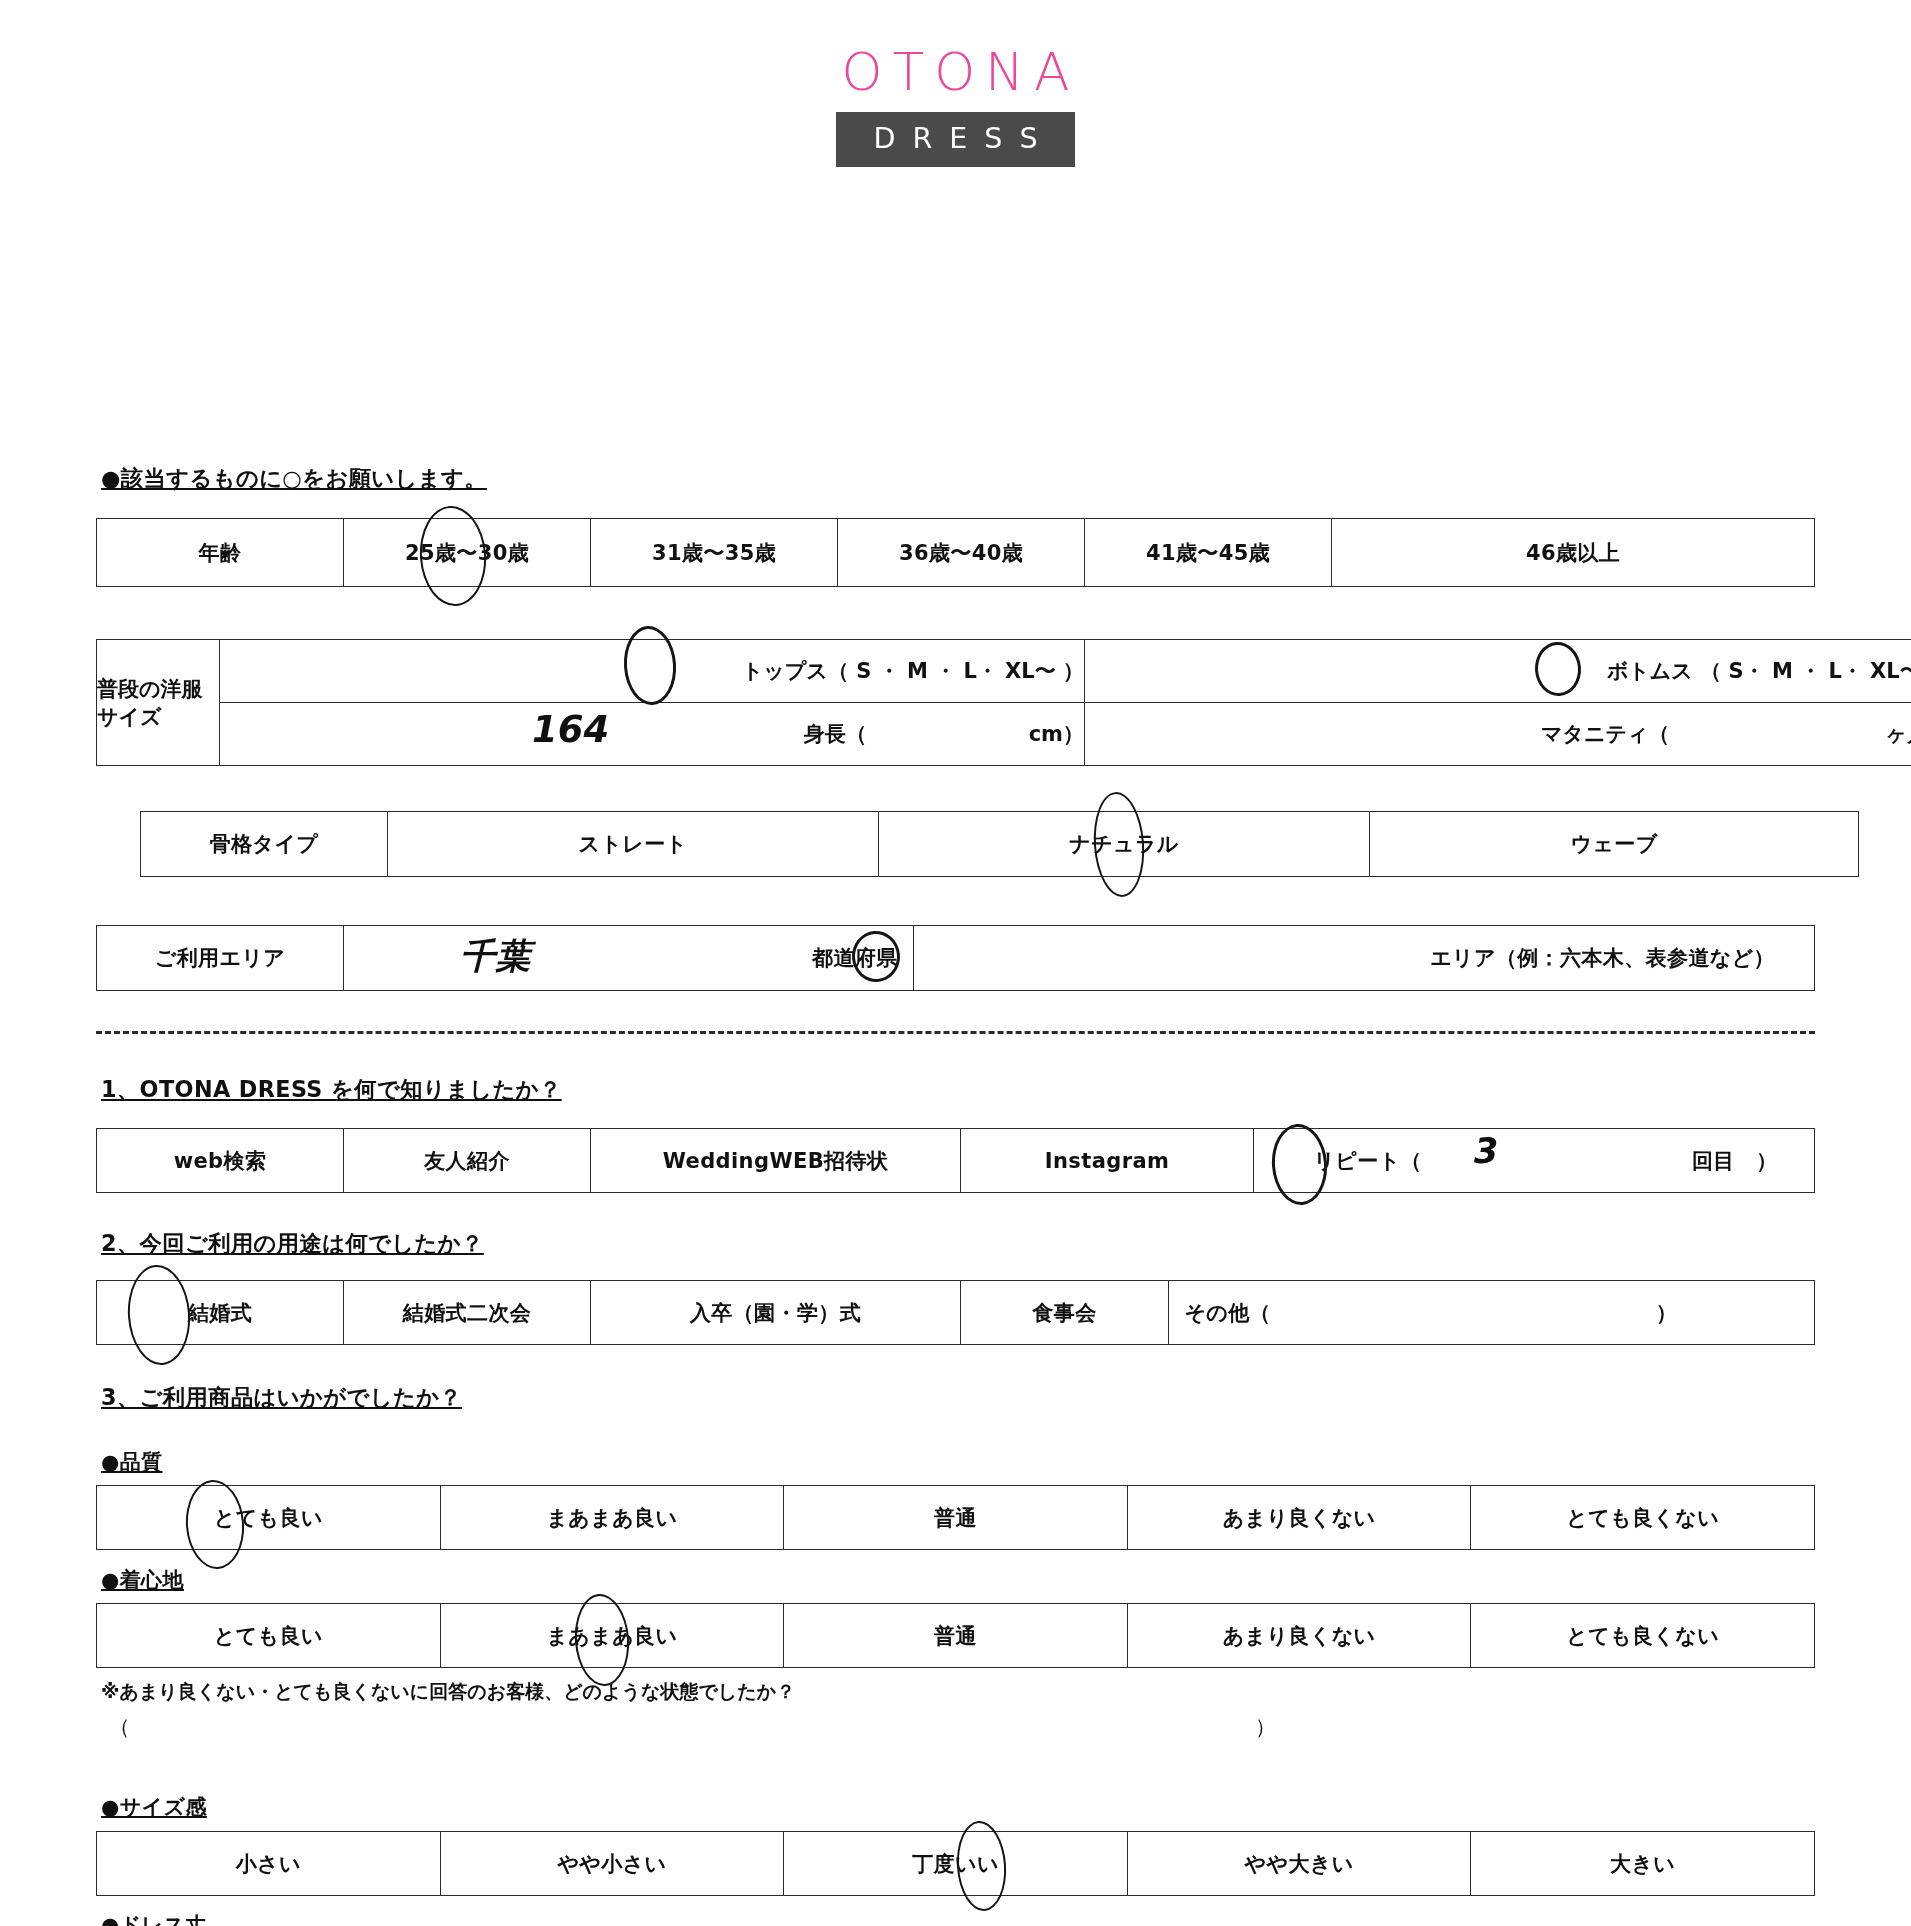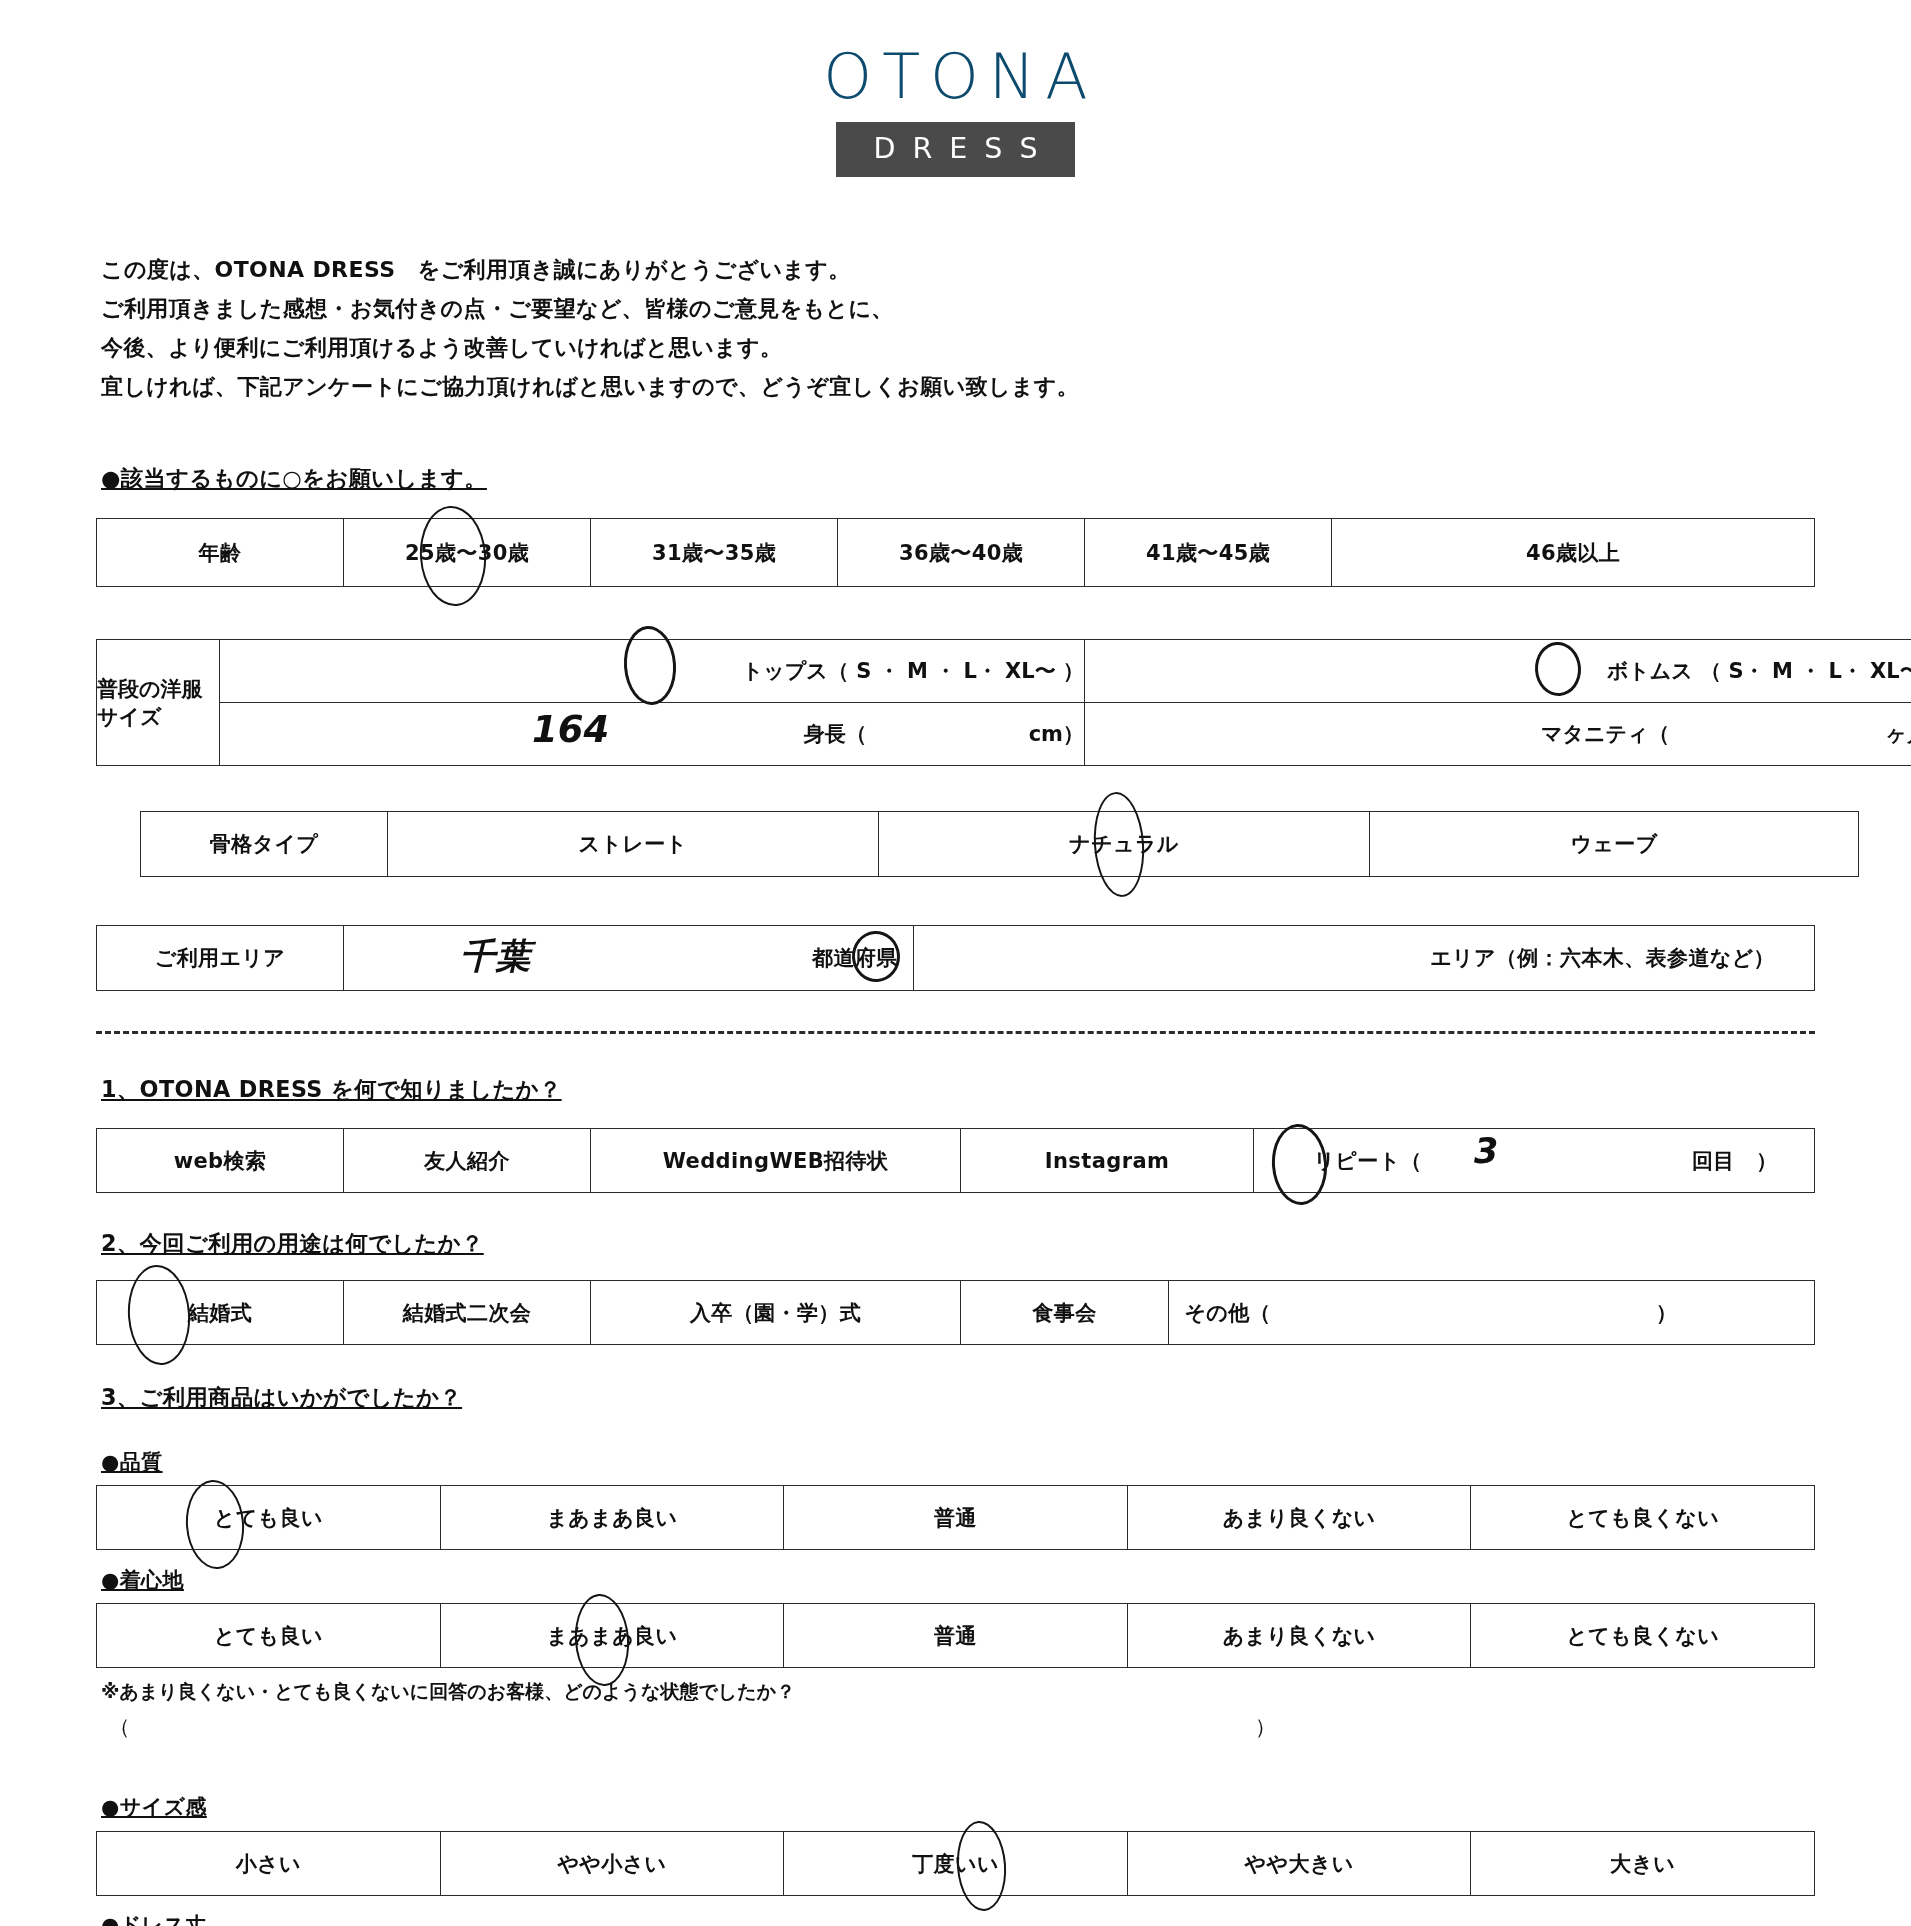--- a/index.html
+++ b/index.html
@@ -20,24 +20,24 @@
   }
 
   
   .logo-wrap{
     position:absolute;
     left:0; right:0; top:46px;
     text-align:center;
   }
   .logo-otona{
     font-family:"DejaVu Sans","Liberation Sans",sans-serif;
-    font-size:62px;
+    font-size:52px;
     letter-spacing:10px;
     font-weight:300;
-    color:#0c4a6e;
+    color:#ec4899;
     line-height:1;
     text-indent:10px;
   }
   .logo-dress-bar{
     display:inline-block;
     margin-top:14px;
     background:#4a4a4a;
     color:#fff;
     font-size:28.5px;
     letter-spacing:17px;
@@ -155,26 +155,20 @@
 </head>
 <body>
 
 <div class="page">
 
   <div class="logo-wrap">
     <div class="logo-otona">OTONA</div>
     <div class="logo-dress-bar">DRESS</div>
   </div>
 
-  <div class="intro">
-    <div>この度は、OTONA DRESS　をご利用頂き誠にありがとうございます。</div>
-    <div>ご利用頂きました感想・お気付きの点・ご要望など、皆様のご意見をもとに、</div>
-    <div>今後、より便利にご利用頂けるよう改善していければと思います。</div>
-    <div>宜しければ、下記アンケートにご協力頂ければと思いますので、どうぞ宜しくお願い致します。</div>
-  </div>
 
   <div class="sec-label" style="left:101px; top:464px;">●該当するものに○をお願いします。</div>
 
   <div class="tbl" style="left:96px; top:518px; width:1719px; height:69px;">
     <div class="cell hdr" style="width:247px;">年齢</div>
     <div class="cell" style="width:247px;">
       <span>25歳〜30歳</span>
       <span class="circ tall" style="left:76px; top:-13px; width:62px; height:96px;"></span>
     </div>
     <div class="cell" style="width:247px;">31歳〜35歳</div>

